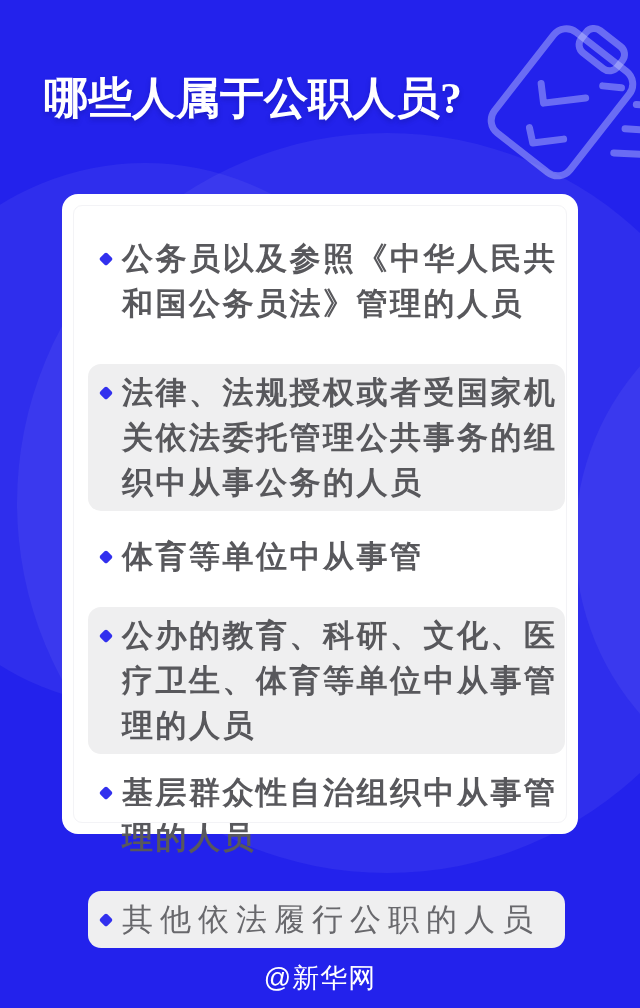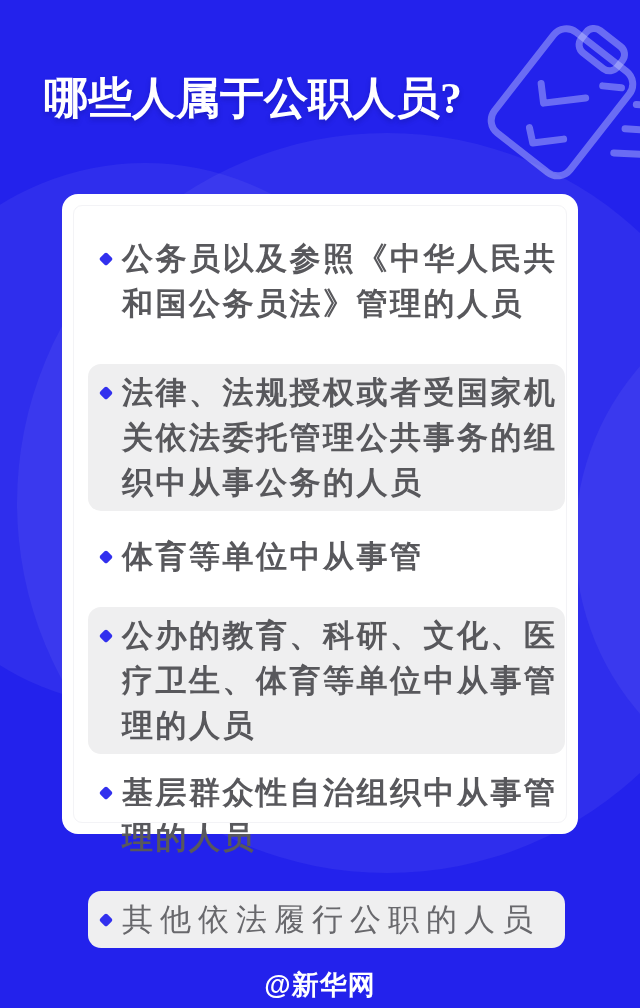--- a/index.html
+++ b/index.html
@@ -85,24 +85,24 @@
   .bullet{
     position:absolute;left:13px;top:18px;
     width:10px;height:10px;
     background:var(--bullet);
     border-radius:2px;
     transform:rotate(45deg);
   }
   .item.highlight .bullet{top:24px;}
 
   .poster-footer{
-    position:absolute;left:0;bottom:5px;width:100%;
+    position:absolute;left:0;bottom:12px;width:100%;
     text-align:center;
     color:#FFFFFF;
-    font-size:27px;font-weight:700;
+    font-size:27px;font-weight:400;
     letter-spacing:1px;
   }
 </style>
 </head>
 <body>
 
 <div class="poster">
 
   <div class="bubble bubble-a"></div>
   <div class="bubble bubble-b"></div>

